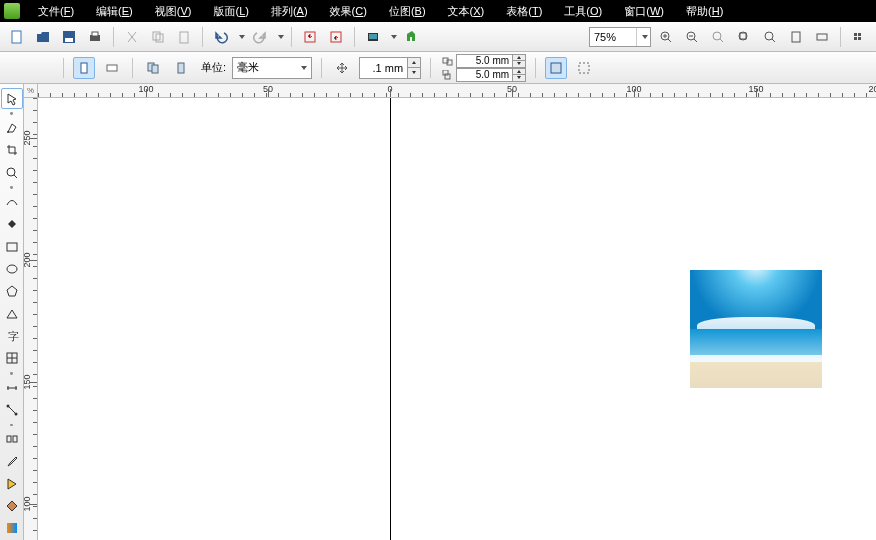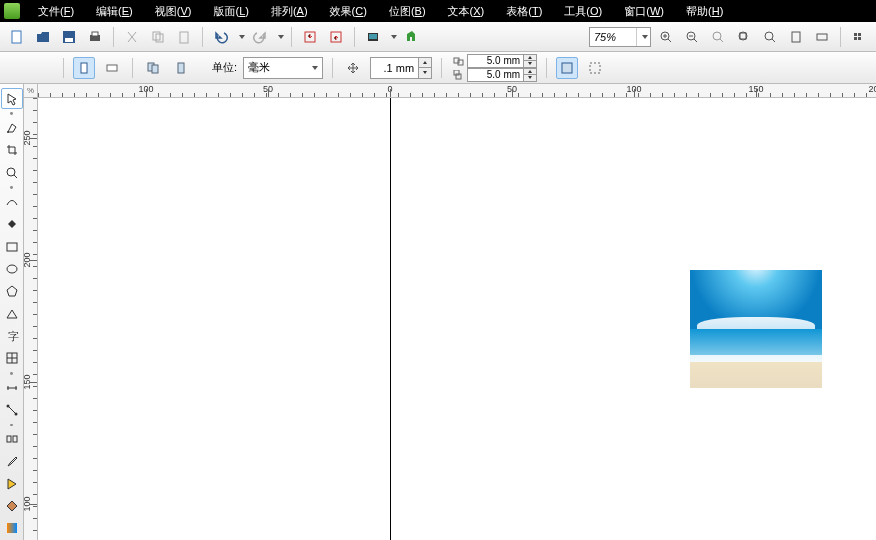--- a/index.html
+++ b/index.html
@@ -44,21 +44,21 @@
 }
 .sep { width: 1px; height: 20px; background: #c6c6c6; margin: 0 3px; }
 .drop-caret {
   width: 0; height: 0; border-left: 3px solid transparent; border-right: 3px solid transparent;
   border-top: 4px solid #555; margin-left: 3px;
 }
 .zoom-box {
   display:flex; align-items:center; border:1px solid #999;
   height:20px; background:#fff; margin-left:auto;
 }
-.zoom-box input { border:none; width:46px; height:18px; padding:0 4px; outline:none;font-style:italic; }
+.zoom-box input { border:none; width:46px; height:18px; padding:0 4px; outline:none; }
 .zoom-box .caret { width:14px; height:18px; display:flex; align-items:center; justify-content:center; border-left:1px solid #ccc;}
 
 .propbar {
   height: 32px;
   background: linear-gradient(#fdfdfd,#e9e9e9);
   border-bottom: 1px solid #bbb;
   display: flex;
   align-items: center;
   padding: 0 6px;
   gap: 6px;
@@ -79,21 +79,21 @@
   width: 56px; height:14px; border:1px solid #999; border-right:none;
   font-size:10px; padding:0 3px; text-align:right; outline:none;
 }
 .spinner {
   width:14px; height:14px; display:flex; flex-direction:column;
 }
 .spinner div { flex:1; border:1px solid #999; background:#eee; display:flex; align-items:center; justify-content:center; }
 .spinner div:first-child { border-bottom:none; }
 .spin-up::after{content:"";border-left:2.5px solid transparent;border-right:2.5px solid transparent;border-bottom:3px solid #333;}
 .spin-dn::after{content:"";border-left:2.5px solid transparent;border-right:2.5px solid transparent;border-top:3px solid #333;}
-.unit-label { margin-left:14px; }
+.unit-label { margin-left:3px; }
 .unit-select { height:22px; border:1px solid #999; width:80px; background:#fff; display:flex; align-items:center; padding:0 4px;}
 .unit-select .caret{ margin-left:auto; }
 .nudge-box { display:flex; align-items:center; }
 .nudge-box input { width:48px; height:22px; border:1px solid #999; border-right:none; text-align:right; padding:0 4px; outline:none;}
 .nudge-spin { width:14px; height:22px; display:flex; flex-direction:column;}
 .nudge-spin div { flex:1; border:1px solid #999; background:#eee; display:flex; align-items:center; justify-content:center;}
 .nudge-spin div:first-child{border-bottom:none;}
 .tbtn.active { background:#cfe5fa; border-color:#7fb3e6; }
 
 .workarea {

